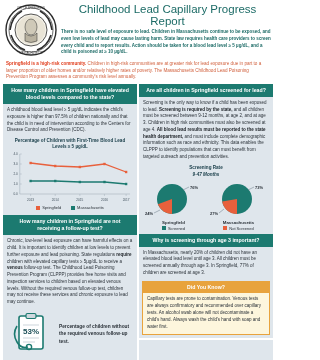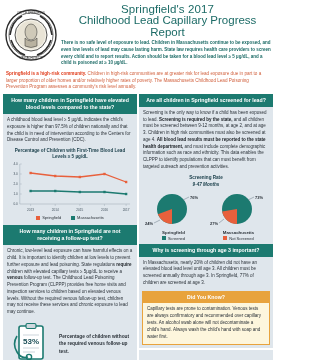--- a/index.html
+++ b/index.html
@@ -87,21 +87,20 @@
         <path d="M21 30 q6 6 12 0 l0 8 q-6 3 -12 0 z" fill="#b9b2a0" stroke="#2b2b2b" stroke-width="0.5"></path>
         <path d="M6 27 q2 -14 12 -19" fill="none" stroke="#2b2b2b" stroke-width="1.6"></path>
         <path d="M48 27 q-2 -14 -12 -19" fill="none" stroke="#2b2b2b" stroke-width="1.6"></path>
         <path d="M7 32 q4 12 14 15" fill="none" stroke="#2b2b2b" stroke-width="1.6"></path>
         <path d="M47 32 q-4 12 -14 15" fill="none" stroke="#2b2b2b" stroke-width="1.6"></path>
         <text x="27" y="6" font-size="2.6" fill="#2b2b2b" text-anchor="middle" font-family="Liberation Sans, sans-serif">CITY OF SPRINGFIELD</text>
         <text x="27" y="51" font-size="2.6" fill="#2b2b2b" text-anchor="middle" font-family="Liberation Sans, sans-serif">MASSACHUSETTS</text>
       </svg>
     </div>
     <div class="header-text">
-      <div class="title1">Springfield's 2017</div>
       <div class="title2">Childhood Lead Capillary Progress Report</div>
       <div class="lede">There is no safe level of exposure to lead. Children in Massachusetts continue to be exposed, and even low levels of lead may cause lasting harm. State law requires health care providers to screen every child and to report results. Action should be taken for a blood lead level ≥ 5 µg/dL, and a child is poisoned at ≥ 10 µg/dL.</div>
     </div>
   </div>
 
   <div class="redband">
     <div class="rb-line rb-first">
       <span class="rb-strong">Springfield is a high-risk community.</span><span> Children in high-risk communities are at greater risk for lead exposure due in part to a larger proportion of older homes and/or relatively higher rates of poverty. The Massachusetts Childhood Lead Poisoning Prevention Program assesses a community's risk level annually.</span>
     </div>
   </div>

